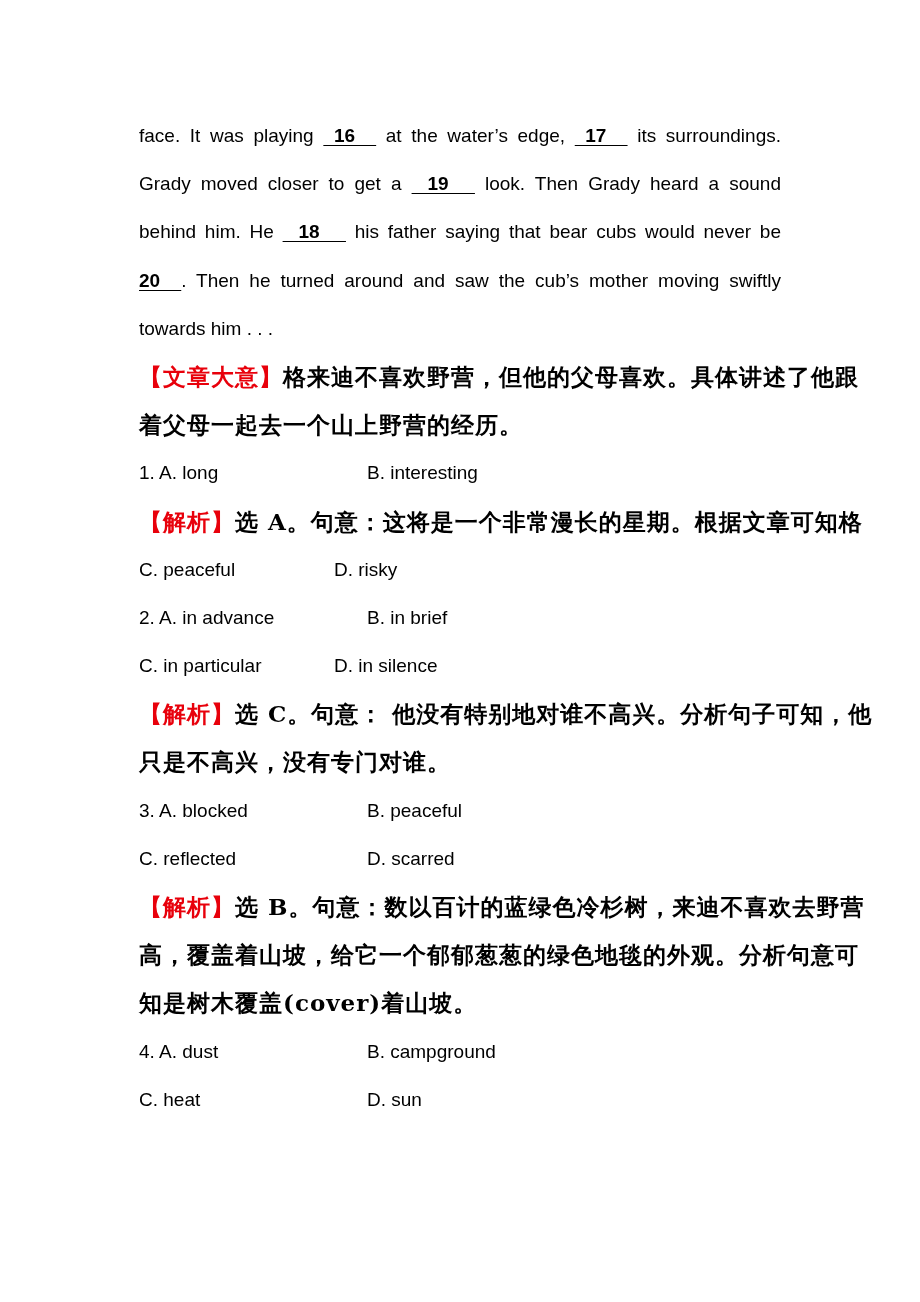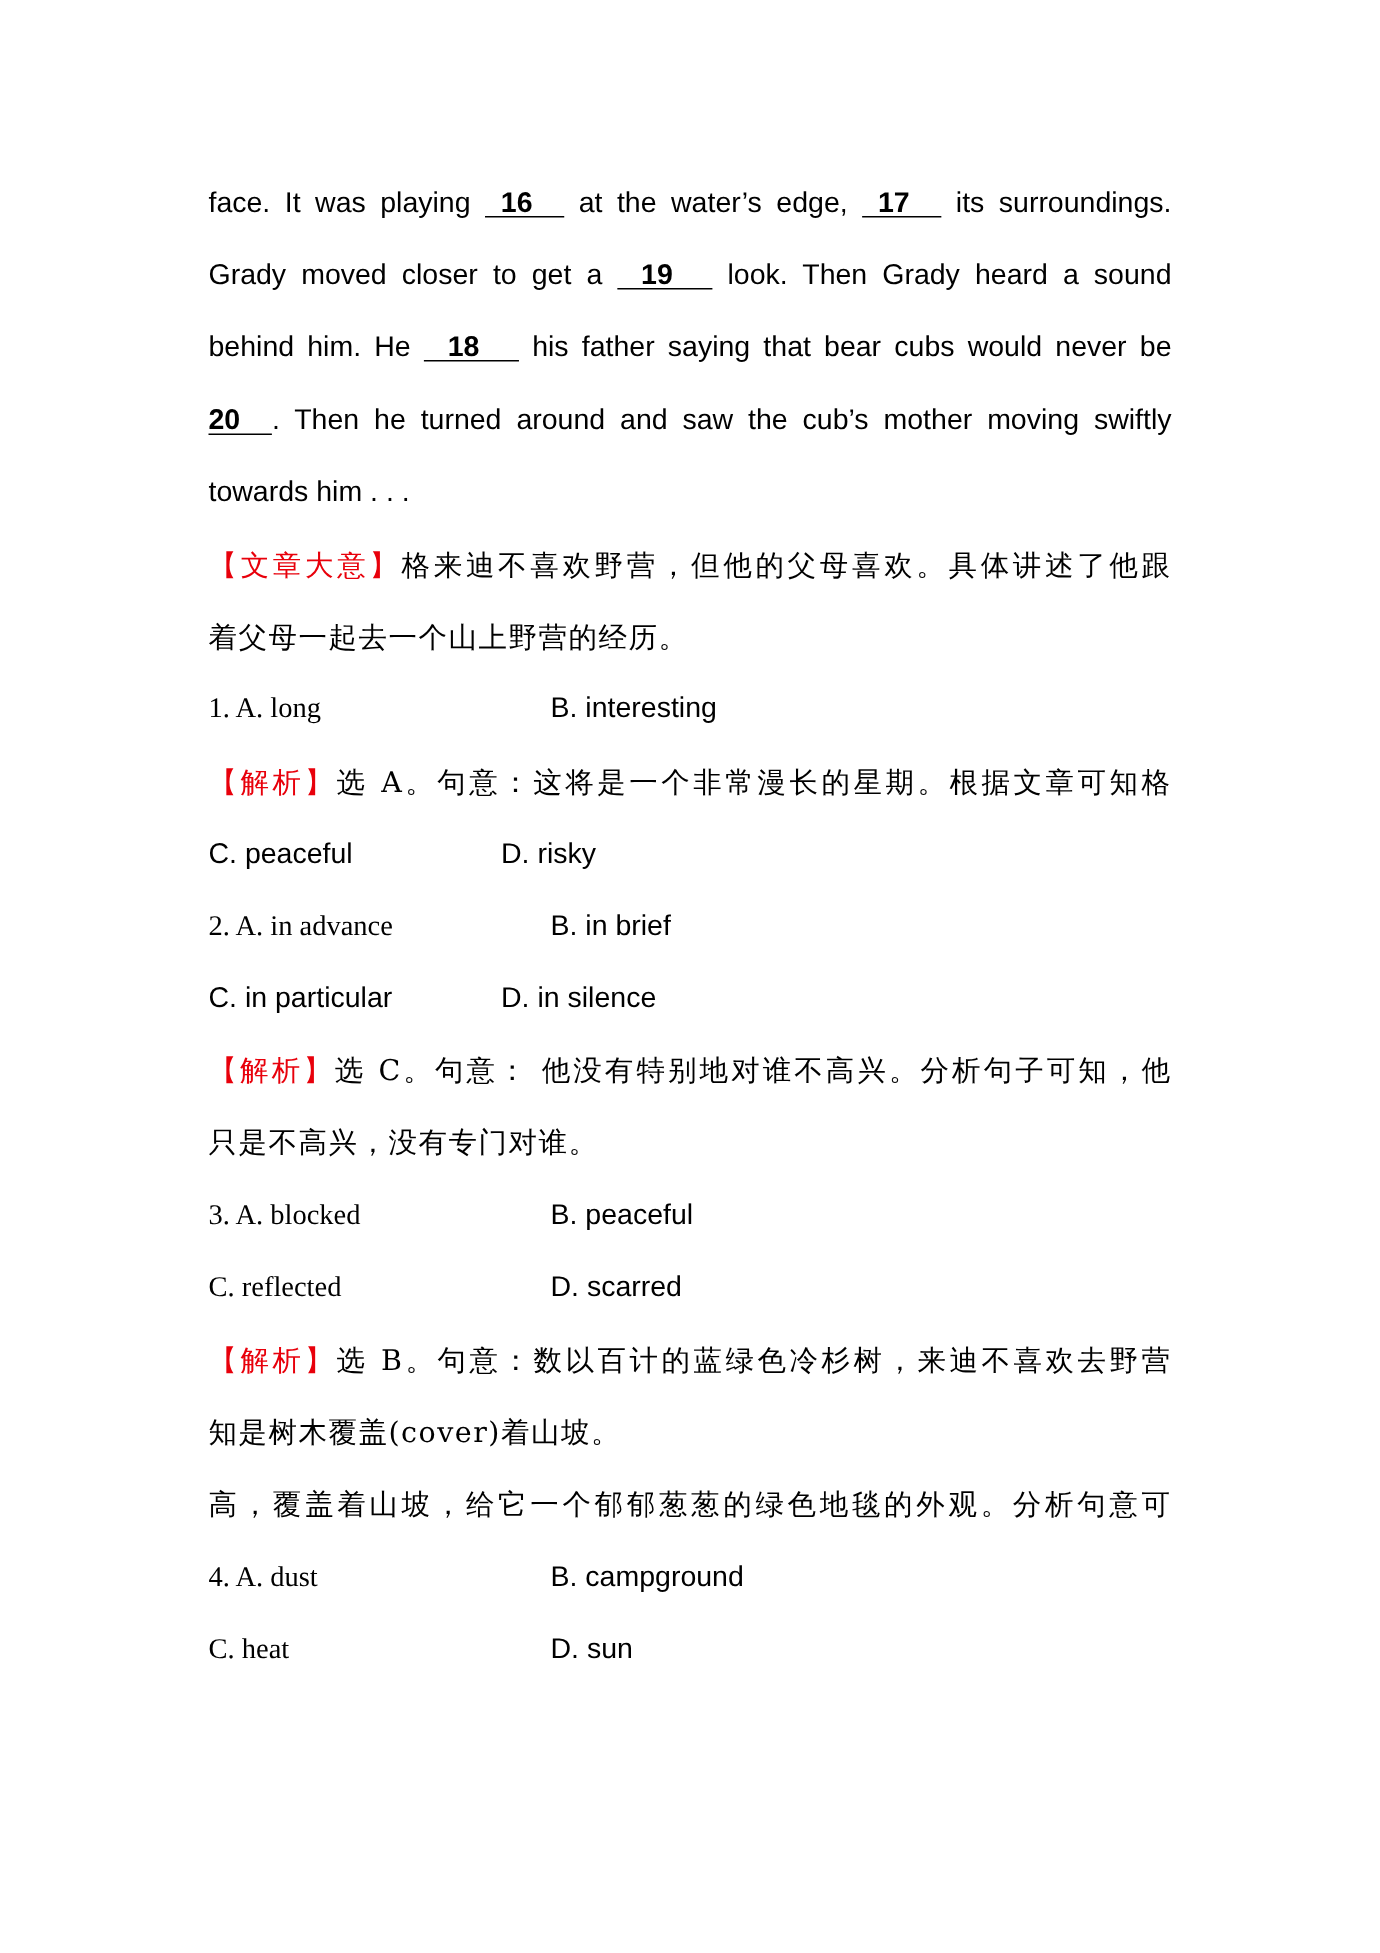--- a/index.html
+++ b/index.html
@@ -1,24 +1,24 @@
 <!DOCTYPE html>
 <html><head>
 <meta charset="utf-8">
 <style>
   html, body { margin: 0; padding: 0; background: #ffffff; }
   body { width: 920px; height: 1302px; position: relative; overflow: hidden; color: #000; }
   .page { position: absolute; left: 139px; top: 112px; width: 642px; }
   .line { height: 48.2px; line-height: 48.2px; font-size: 19px; white-space: nowrap; font-family: "Liberation Sans", "DejaVu Sans", sans-serif; }
   .just { text-align: justify; text-align-last: justify; }
-  .cn { font-family: "DejaVu Serif", serif; font-size: 19px; letter-spacing: 1px; }
+  .cn { font-family: "DejaVu Serif", serif; font-size: 23px; letter-spacing: 1px; font-weight: bold; }
   .red { color: #e8000b; }
   .blank { display: inline-block; text-decoration: underline; text-underline-offset: 3px; white-space: pre; font-weight: bold; }
   .opt { display: inline-block; }
-  .colA { width: 228px; font-family: Liberation Serif, serif; }
+  .colA { width: 228px; }
   .colC { width: 195px; }
 </style>
 </head>
 <body>
 
 <div class="page">
 
   <div class="line just"><span>face. It was playing </span><span class="blank">  16    </span><span> at the water’s edge, </span><span class="blank">  17    </span><span> its surroundings.</span></div>
   <div class="line just"><span>Grady moved closer to get a </span><span class="blank">   19     </span><span> look. Then Grady heard a sound</span></div>
   <div class="line just"><span>behind him. He </span><span class="blank">   18     </span><span> his father saying that bear cubs would never be</span></div>
@@ -33,18 +33,18 @@
   <div class="line"><span class="opt colC">C. peaceful</span><span class="opt">D. risky</span></div>
 
   <div class="line"><span class="opt colA">2. A. in advance</span><span class="opt">B. in brief</span></div>
   <div class="line"><span class="opt colC">C. in particular</span><span class="opt">D. in silence</span></div>
   <div class="line cn just"><span class="red">【解析】</span><span>选 C。句意： 他没有特别地对谁不高兴。分析句子可知，他</span></div>
   <div class="line cn">只是不高兴，没有专门对谁。</div>
 
   <div class="line"><span class="opt colA">3. A. blocked</span><span class="opt">B. peaceful</span></div>
   <div class="line"><span class="opt colA">C. reflected</span><span class="opt">D. scarred</span></div>
   <div class="line cn just"><span class="red">【解析】</span><span>选 B。句意：数以百计的蓝绿色冷杉树，来迪不喜欢去野营</span></div>
+  <div class="line cn just">高，覆盖着山坡，给它一个郁郁葱葱的绿色地毯的外观。分析句意可</div>
   <div class="line cn">知是树木覆盖(cover)着山坡。</div>
-  <div class="line cn just">高，覆盖着山坡，给它一个郁郁葱葱的绿色地毯的外观。分析句意可</div>
 
   <div class="line"><span class="opt colA">4. A. dust</span><span class="opt">B. campground</span></div>
   <div class="line"><span class="opt colA">C. heat</span><span class="opt">D. sun</span></div>
 </div>
 
 </body></html>

